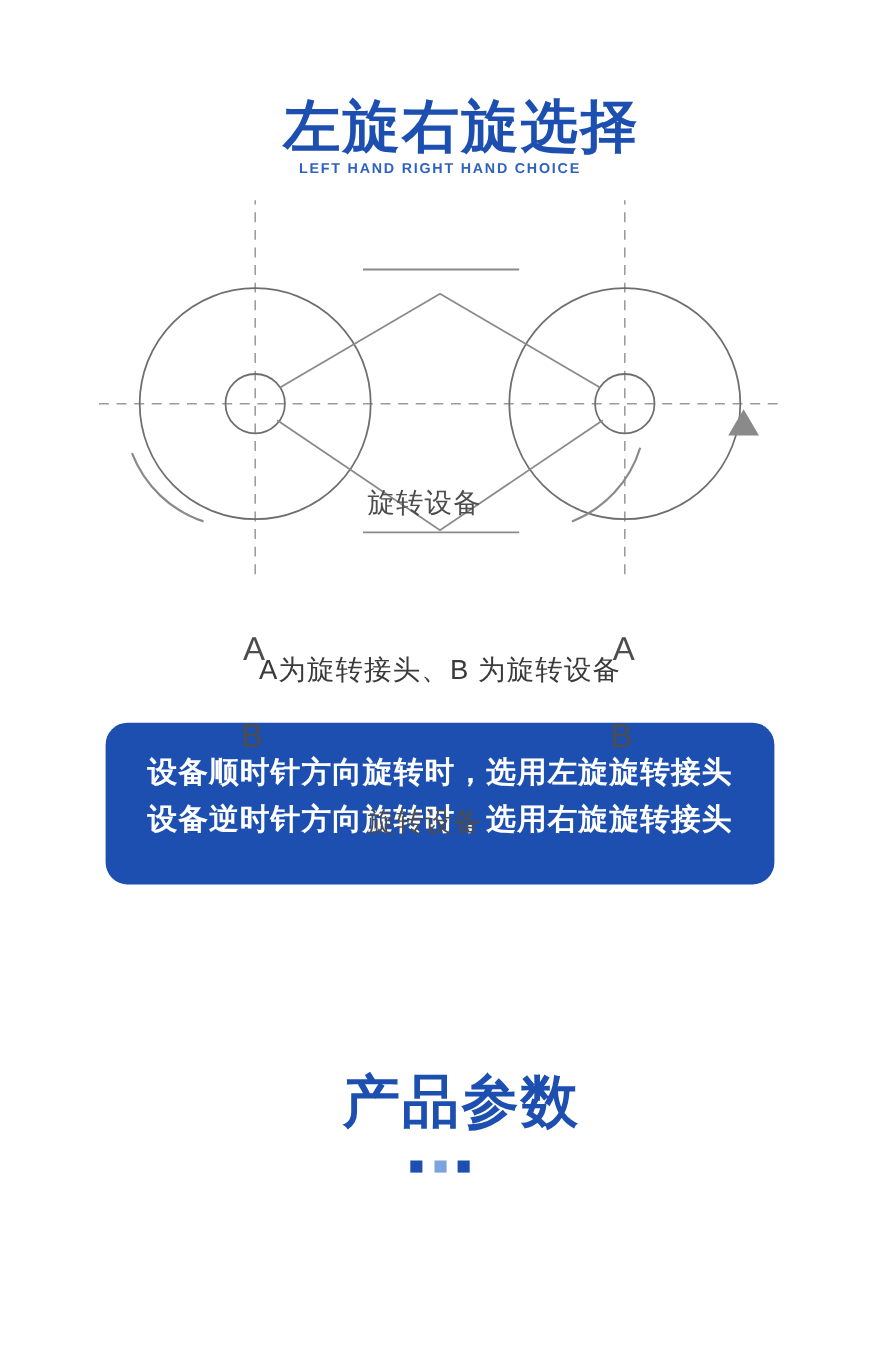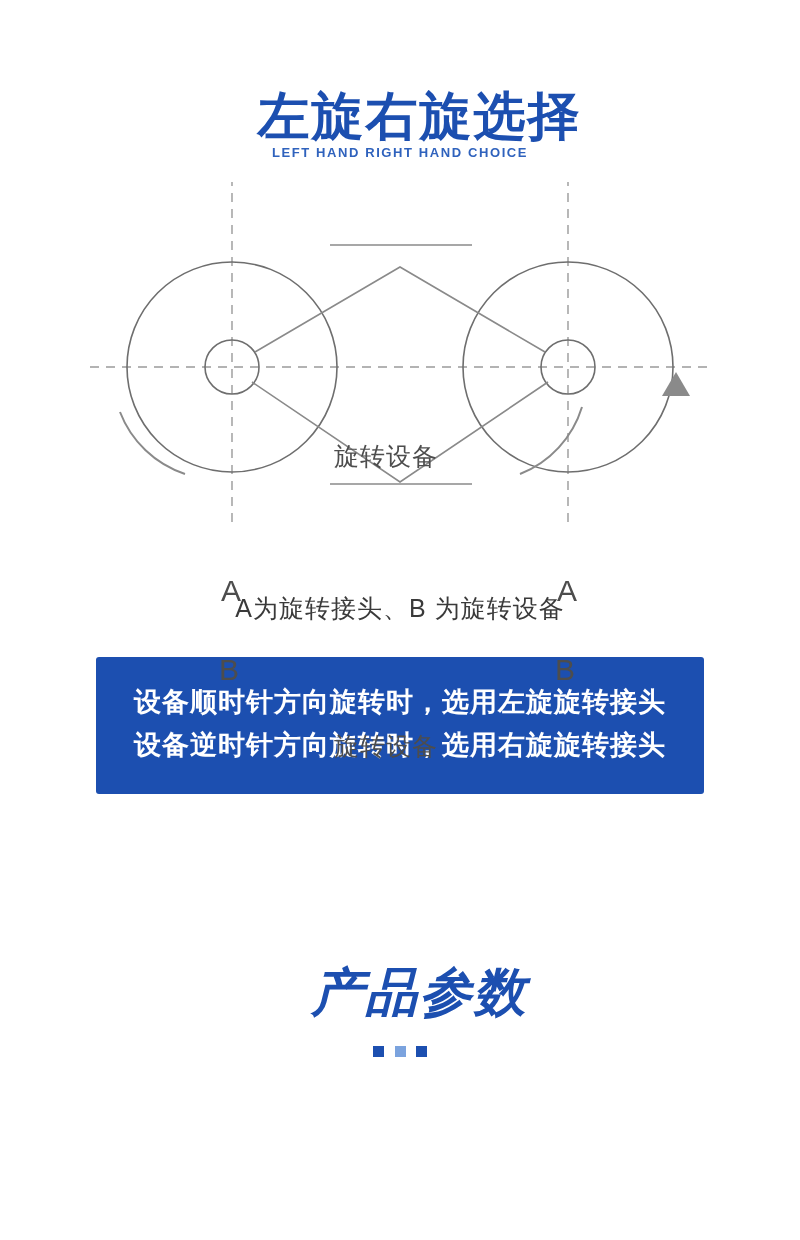--- a/index.html
+++ b/index.html
@@ -74,35 +74,35 @@
     color: #3a3a3a;
     margin-top: 10px;
     letter-spacing: 1px;
   }
 
   
   .note-box {
     width: 608px;
     margin: 32px auto 0 auto;
     background: #1c4fb0;
-    border-radius: 3px;
-    padding: 24px 0 26px 0;
+    border-radius: 20px;
+    padding: 24px 0 36px 0;
     text-align: center;
   }
   .note-line {
     color: #ffffff;
     font-size: 27px;
     font-weight: bold;
     line-height: 1.6;
     letter-spacing: 1px;
   }
 
   
   #bottom-heading { margin-top: 170px; }
-  #bottom-heading .head-cn { font-size: 52px; font-style: italic; }
+  #bottom-heading .head-cn { font-size: 52px; }
   #bottom-heading .head-en { font-size: 13px; }
 
   .dots {
     margin-top: 22px;
     text-align: center;
   }
   .dot {
     display: inline-block;
     width: 11px;
     height: 11px;

